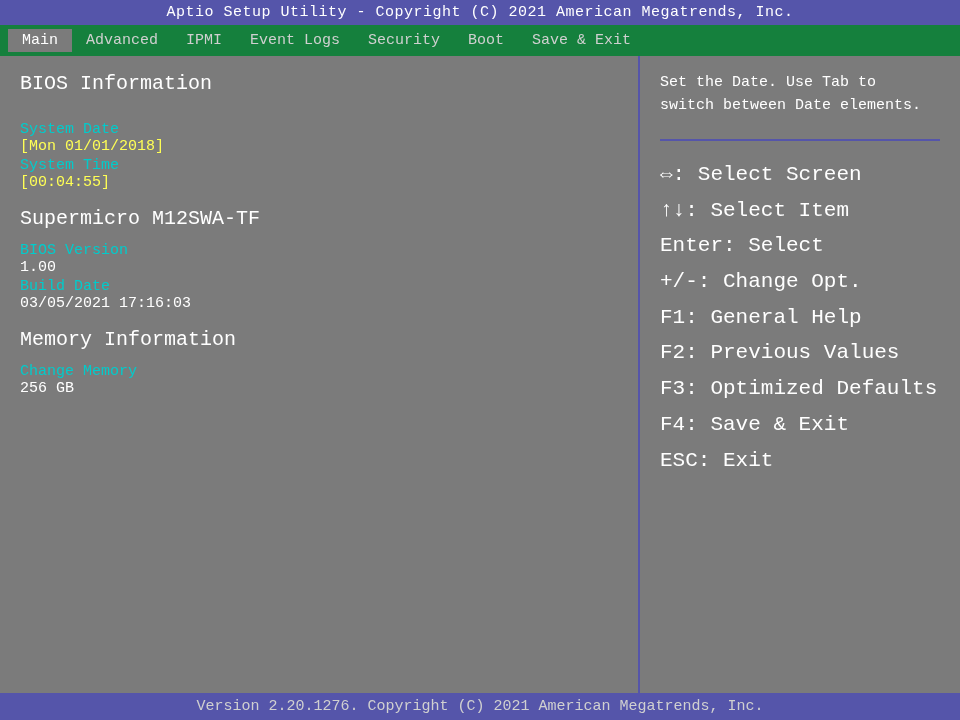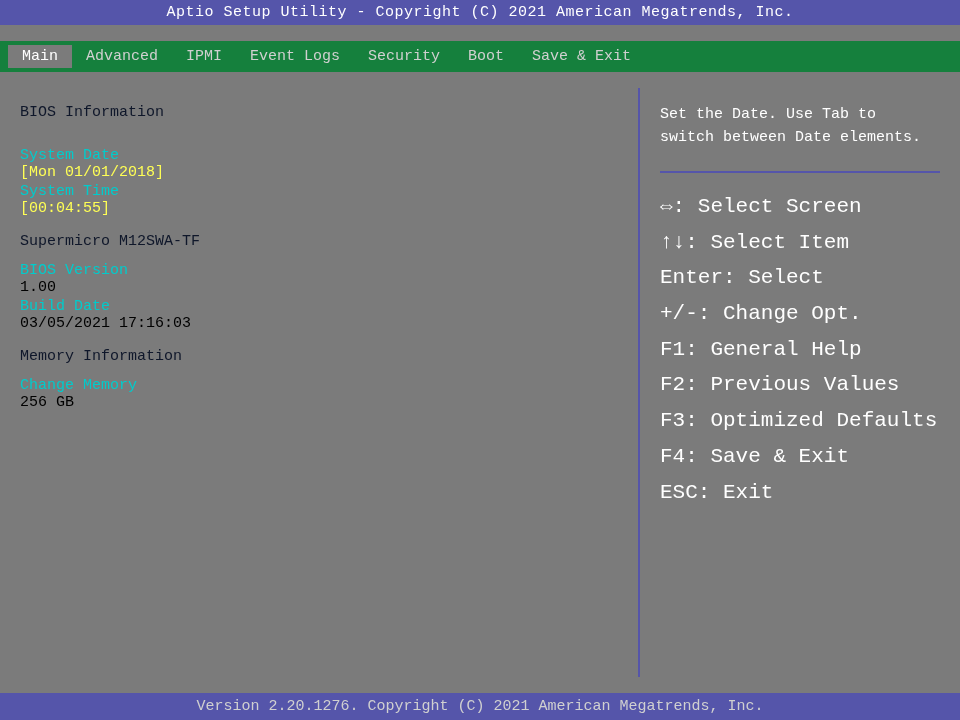--- a/index.html
+++ b/index.html
@@ -15,21 +15,20 @@
       font-family: 'Courier New', Courier, monospace;
       overflow: hidden;
     }
 
     #bios-container {
       width: 960px;
       height: 720px;
       background: #7b7b7b;
       display: flex;
       flex-direction: column;
-      gap: 16px;
     }
 
     
     #title-bar {
       background: #5555aa;
       color: #ffffff;
       text-align: center;
       padding: 4px 0;
       font-size: 15px;
       letter-spacing: 0.5px;
@@ -68,43 +67,43 @@
     
     #left-panel {
       flex: 0 0 640px;
       padding: 16px 20px;
       border-right: 2px solid #5555aa;
       color: #ffffff;
       font-size: 15px;
     }
 
     .section-title {
-      color: #0f172a;
+      color: #ffffff;
       margin-bottom: 12px;
-      font-size: 15px;
+      font-size: 20px;
     }
 
     .field-row {
       display: flex;
       flex-direction: column;
       margin-bottom: 2px;
       font-size: 15px;
     }
 
     .field-label {
       color: #00cccc;
       min-width: 320px;
     }
 
     .field-value {
       color: #ffff55;
     }
 
     .field-value-plain {
-      color: #000000;
+      color: #ffffff;
     }
 
     .spacer {
       height: 14px;
     }
 
     
     #right-panel {
       flex: 1;
       padding: 16px 20px;

